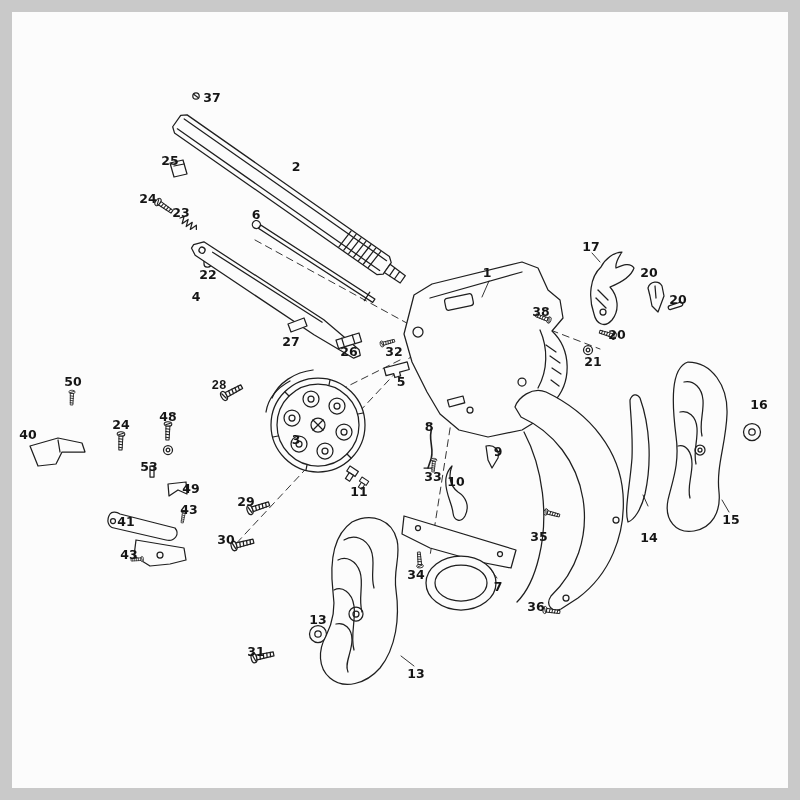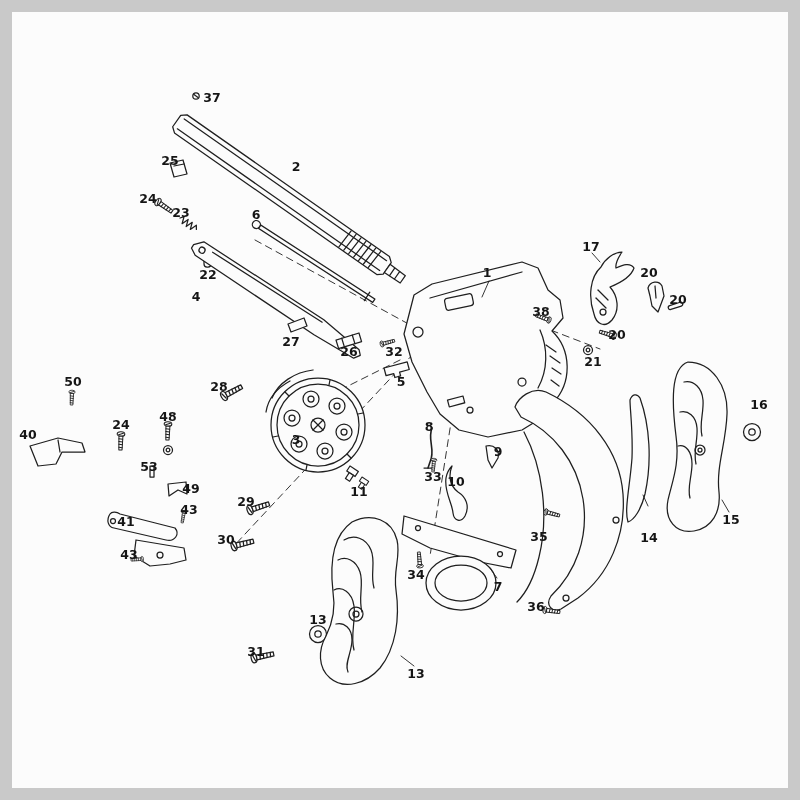--- a/index.html
+++ b/index.html
@@ -283,21 +283,21 @@
       <span class="callout" style="left: 649px; top: 272px;">20</span>
       <span class="callout" style="left: 678px; top: 299px;">20</span>
       <span class="callout" style="left: 487px; top: 272px;">1</span>
       <span class="callout" style="left: 541px; top: 311px;">38</span>
       <span class="callout" style="left: 617px; top: 334px;">20</span>
       <span class="callout" style="left: 593px; top: 361px;">21</span>
       <span class="callout" style="left: 291px; top: 341px;">27</span>
       <span class="callout" style="left: 349px; top: 351px;">26</span>
       <span class="callout" style="left: 394px; top: 351px;">32</span>
       <span class="callout" style="left: 401px; top: 381px;">5</span>
-      <span class="callout" style="left: 219px; top: 386px;">28</span>
+      <span class="callout" style="left: 219px; top: 386px; font-family: Liberation Mono, monospace;">28</span>
       <span class="callout" style="left: 73px; top: 381px;">50</span>
       <span class="callout" style="left: 28px; top: 434px;">40</span>
       <span class="callout" style="left: 121px; top: 424px;">24</span>
       <span class="callout" style="left: 168px; top: 416px;">48</span>
       <span class="callout" style="left: 296px; top: 439px;">3</span>
       <span class="callout" style="left: 429px; top: 426px;">8</span>
       <span class="callout" style="left: 498px; top: 451px;">9</span>
       <span class="callout" style="left: 759px; top: 404px; text-align: right;">16</span>
       <span class="callout" style="left: 149px; top: 466px;">53</span>
       <span class="callout" style="left: 191px; top: 488px;">49</span>

